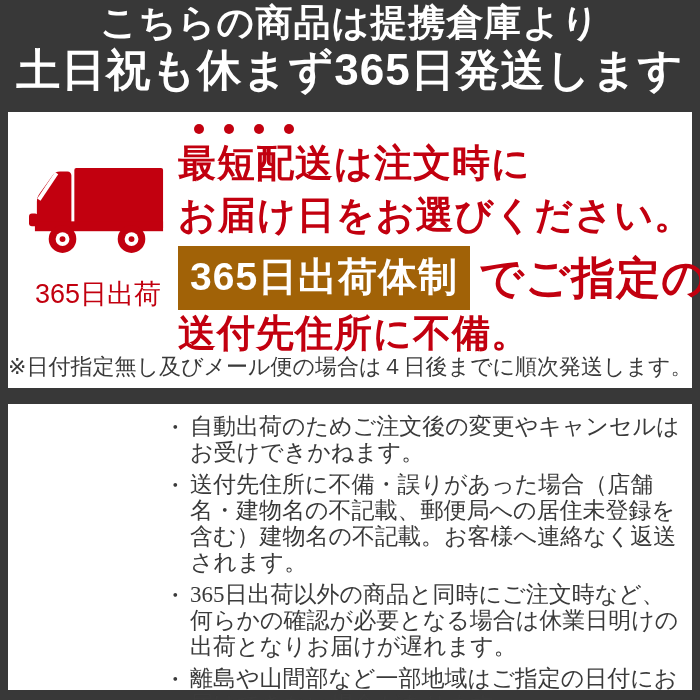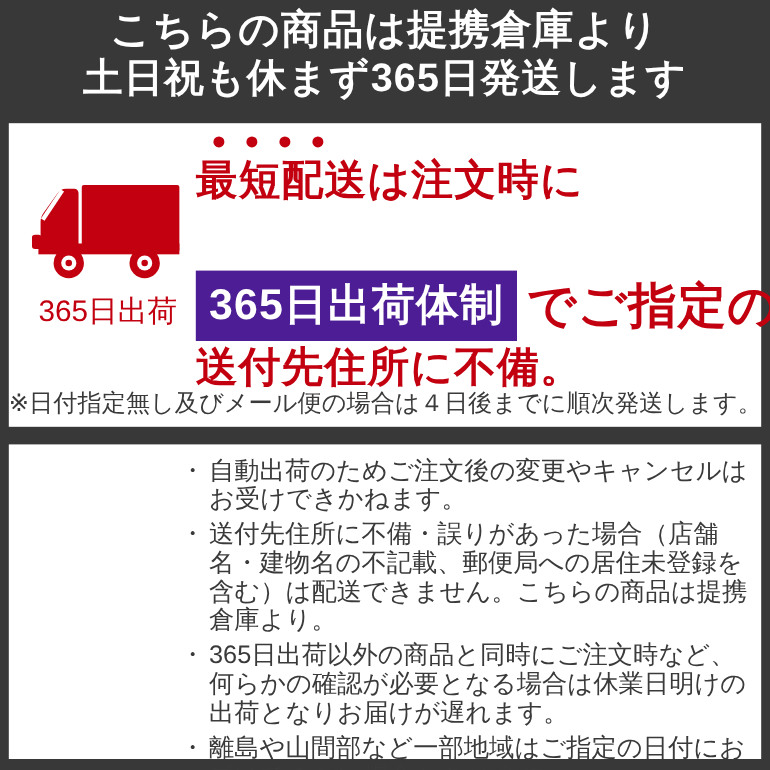--- a/index.html
+++ b/index.html
@@ -24,40 +24,40 @@
     display: flex;
     flex-direction: column;
     align-items: center;
     justify-content: center;
     color: #ffffff;
     font-weight: bold;
     text-align: center;
     letter-spacing: 1px;
   }
   .banner-line1 { font-size: 37px; line-height: 1.2; }
-  .banner-line2 { font-size: 36px; line-height: 1.15; }
+  .banner-line2 { font-size: 44px; line-height: 1.15; }
 
   
   .panel {
     position: absolute;
     left: 8px; right: 8px;
     background: #ffffff;
   }
   .panel-shipping { top: 112px; height: 276px; }
   .panel-caution  { top: 404px; height: 286px; }
 
   
   .truck-block {
     position: absolute;
     left: 14px; top: 52px;
     width: 152px;
     text-align: center;
   }
   .truck-label {
-    margin-top: 2px;
+    margin-top: 14px;
     font-size: 27px;
     color: #c2000f;
     white-space: nowrap;
   }
 
   
   .dots {
     position: absolute;
     left: 186px; top: 12px;
     display: flex;
@@ -83,21 +83,21 @@
   .h-line3 { top: 196px; }
 
   .box-row {
     position: absolute;
     left: 170px; top: 134px;
     display: flex;
     align-items: center;
     white-space: nowrap;
   }
   .highlight-box {
-    background: #4c1d95;
+    background: #a16207;
     color: #ffffff;
     font-size: 39px;
     font-weight: bold;
     padding: 4px 12px 6px 12px;
     letter-spacing: 1px;
   }
   .highlight-suffix {
     margin-left: 9px;
     font-size: 44px;
     font-weight: bold;
@@ -138,21 +138,21 @@
     margin-bottom: 6px;
     font-size: 23px;
     line-height: 26px;
     color: #3a3a3a;
   }
   .bullet-mark {
     flex: none;
     width: 30px;
     text-align: center;
   }
-  .bullet-text { flex: 1; }
+  .bullet-text { flex: 1; font-family: Liberation Serif, serif; }
 </style>
 </head>
 <body>
 
 <div id="screen">
 
   <div class="banner">
     <div class="banner-line1">こちらの商品は提携倉庫より</div>
     <div class="banner-line2">土日祝も休まず365日発送します</div>
   </div>
@@ -179,20 +179,21 @@
     </div>
 
     <div class="dots">
       <span class="dot"></span>
       <span class="dot"></span>
       <span class="dot"></span>
       <span class="dot"></span>
     </div>
 
     <div class="red-line h-line1">最短配送は注文時に</div>
+    <div class="red-line h-line2">お届け日をお選びください。</div>
 
     <div class="box-row">
       <span class="highlight-box">365日出荷体制</span>
       <span class="highlight-suffix">でご指定の</span>
     </div>
 
     <div class="red-line h-line3">送付先住所に不備。</div>
 
     <div class="ship-note">※日付指定無し及びメール便の場合は４日後までに順次発送します。</div>
   </div>
@@ -200,21 +201,21 @@
   <div class="panel panel-caution">
 
 
     <div class="bullets">
       <div class="bullet-item">
         <span class="bullet-mark">・</span>
         <span class="bullet-text">自動出荷のためご注文後の変更やキャンセルはお受けできかねます。</span>
       </div>
       <div class="bullet-item">
         <span class="bullet-mark">・</span>
-        <span class="bullet-text">送付先住所に不備・誤りがあった場合（店舗名・建物名の不記載、郵便局への居住未登録を含む）は配送できません。こちらの商品は提携倉庫より。</span>
+        <span class="bullet-text">送付先住所に不備・誤りがあった場合（店舗名・建物名の不記載、郵便局への居住未登録を含む）建物名の不記載。お客様へ連絡なく返送されます。</span>
       </div>
       <div class="bullet-item">
         <span class="bullet-mark">・</span>
         <span class="bullet-text">365日出荷以外の商品と同時にご注文時など、何らかの確認が必要となる場合は休業日明けの出荷となりお届けが遅れます。</span>
       </div>
       <div class="bullet-item">
         <span class="bullet-mark">・</span>
         <span class="bullet-text">離島や山間部など一部地域はご指定の日付にお届けできない場合があります。</span>
       </div>
     </div>

